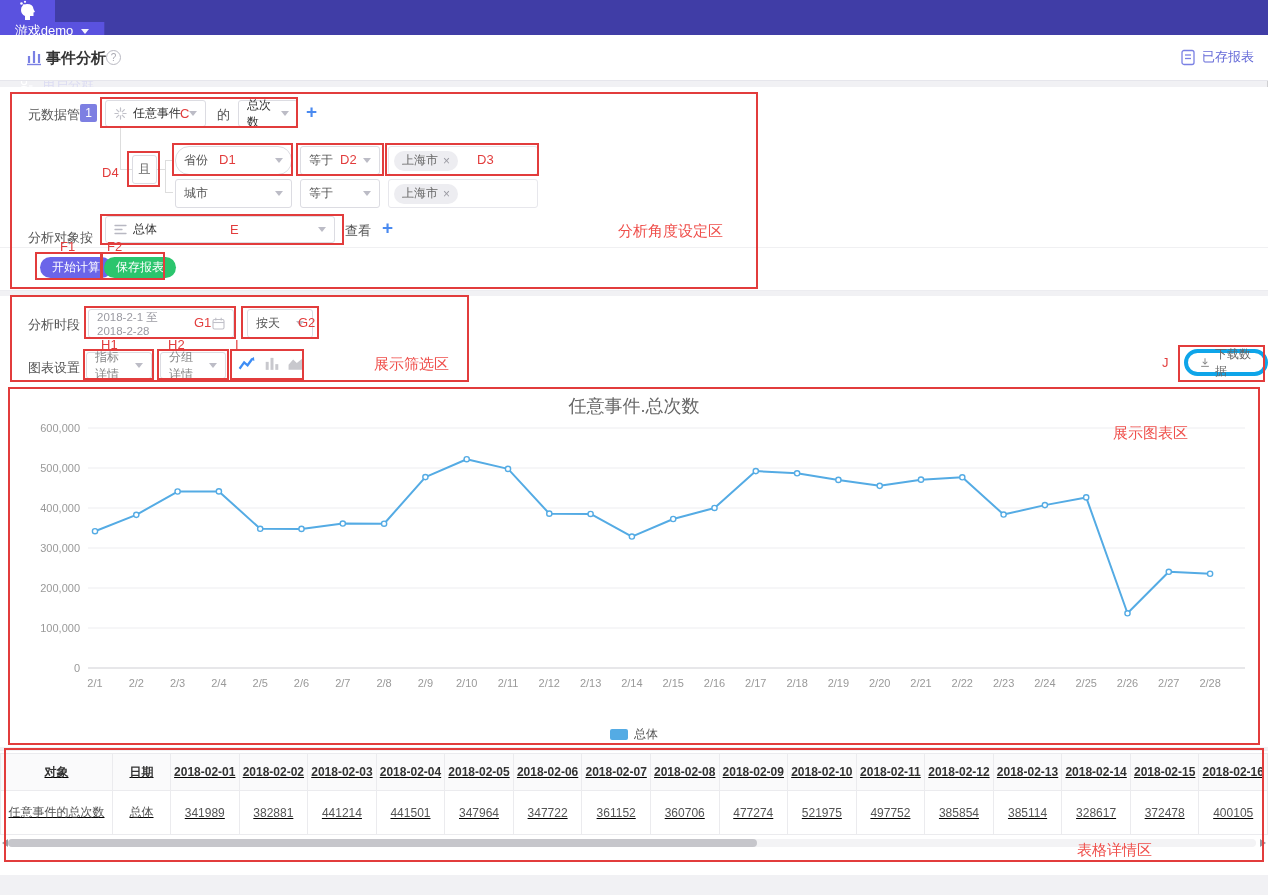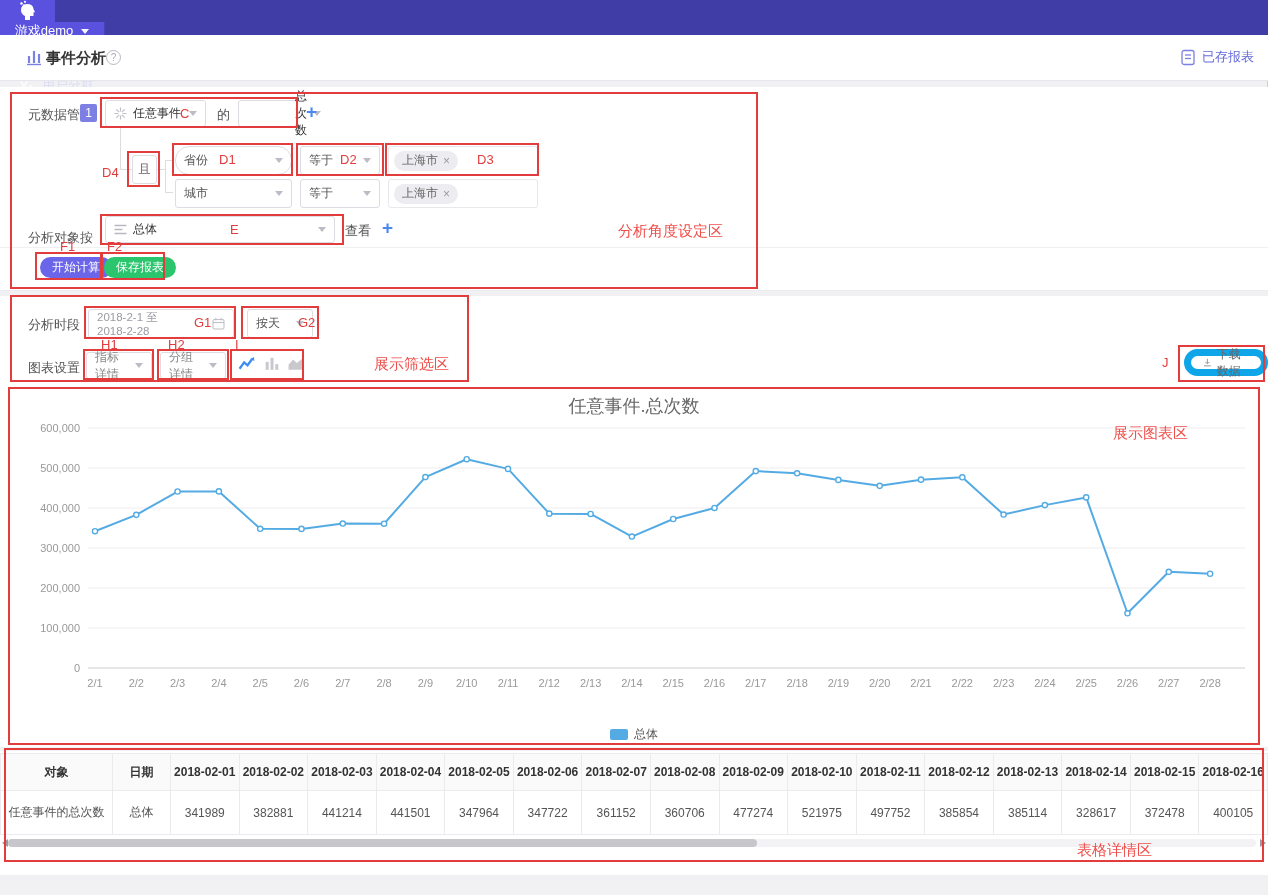--- a/index.html
+++ b/index.html
@@ -30,21 +30,21 @@
   .badge { position:absolute; width:17px; height:18px; background:#7d7fe2; border-radius:2px; color:#fff; font-size:12px; display:flex; align-items:center; justify-content:center; }
   .plus { position:absolute; color:#4a8af0; font-size:19px; font-weight:bold; cursor:pointer; line-height:1; }
   .conn { position:absolute; background:#ddd; }
   .rel-btn { position:absolute; width:25px; height:29px; border:1px solid #dcdce2; border-radius:3px; background:#fff; font-size:12px; color:#666; display:flex; align-items:center; justify-content:center; cursor:pointer; }
   .tagbox { position:absolute; border:1px solid #e7e7ec; border-radius:3px; background:#fff; display:flex; align-items:center; padding:0 5px; }
   .chip { background:#ededf1; border-radius:10px; height:20px; display:inline-flex; align-items:center; padding:0 8px; font-size:12px; color:#666; gap:5px; }
   .chip .x { color:#9a9aa2; cursor:pointer; font-size:12px; }
   .pill { position:absolute; border:none; border-radius:11px; color:#fff; font-size:12px; height:21px; padding:0 12px; cursor:pointer; font-family:inherit; }
   .divider { position:absolute; left:0; width:1268px; height:1px; background:#f0f0f2; }
   .icon-btn { cursor:pointer; display:inline-flex; align-items:center; }
-  .dl-btn { position:absolute; height:27px; border:7px solid #0ea5e9; border-radius:14px; background:#fff; display:flex; align-items:center; gap:5px; padding:0 12px; font-size:12px; color:#666; cursor:pointer; }
+  .dl-btn { position:absolute; height:27px; border:4px solid #0ea5e9; border-radius:14px; background:#fff; display:flex; align-items:center; gap:5px; padding:0 12px; font-size:12px; color:#666; cursor:pointer; }
 
   
   .chart-title { position:absolute; left:0; top:394px; width:1268px; text-align:center; font-size:18px; color:#666; }
   .legend { position:absolute; left:0; top:726px; width:1268px; display:flex; align-items:center; justify-content:center; gap:6px; cursor:pointer; }
   .legend-swatch { width:18px; height:11px; border-radius:2px; }
   .legend-label { font-size:12px; color:#555; }
 
   
   .tbl-wrap { position:absolute; left:0; top:753px; width:1268px; }
   table { width:1268px; table-layout:fixed; border-collapse:collapse; background:#fff; }
@@ -162,21 +162,21 @@
           <line x1="2.8" y1="2.8" x2="11.2" y2="11.2"></line>
             <line x1="11.2" y1="2.8" x2="2.8" y2="11.2"></line>
         </g>
           <circle cx="7" cy="7" r="2.2" fill="#fff"></circle>
       </svg>
       <span class="grow" style="color:#333;">任意事件</span>
       <span class="caret"></span>
     </div>
     <span class="lbl" style="left:217px;top:19px;">的</span>
     <div class="dd" style="left:238px;top:13px;width:60px;height:27px;">
-      <span class="grow" style="color:#333;margin-left:48px;">总次数</span>
+      <span class="grow" style="color:#333;">总次数</span>
       <span class="caret"></span>
     </div>
     <span class="plus" style="left:306px;top:15px;">+</span>
 
     <div class="conn" style="left:120px;top:40px;width:1px;height:43px;"></div>
     <div class="conn" style="left:120px;top:82px;width:12px;height:1px;"></div>
     <div class="conn" style="left:157px;top:82px;width:8px;height:1px;"></div>
     <div class="conn" style="left:165px;top:73px;width:1px;height:33px;"></div>
     <div class="conn" style="left:165px;top:73px;width:8px;height:1px;"></div>
     <div class="conn" style="left:165px;top:105px;width:8px;height:1px;"></div>
@@ -361,21 +361,21 @@
       <circle cx="1086.1999999999998" cy="82.4" r="2.6" fill="#fff" stroke="#54abe4" stroke-width="1.4"></circle>
       <circle cx="1127.5" cy="198.28" r="2.6" fill="#fff" stroke="#54abe4" stroke-width="1.4"></circle>
       <circle cx="1168.8" cy="156.8" r="2.6" fill="#fff" stroke="#54abe4" stroke-width="1.4"></circle>
       <circle cx="1210.1" cy="158.76" r="2.6" fill="#fff" stroke="#54abe4" stroke-width="1.4"></circle>
     </svg>
   <div class="legend">
     <span class="legend-swatch" id="legend-swatch" style="background: rgb(84, 171, 228);"></span>
     <span class="legend-label">总体</span>
   </div>
 
-  <div class="panel" style="top:751px;height:124px;">
+  <div class="panel" style="top:751px;height:124px;text-decoration:underline;">
     <div class="tbl-wrap" style="top:2px;position:relative;left:0;">
       <table>
         <colgroup id="tbl-cols">
             <col style="width: 112px;">
             <col style="width: 58px;">
             <col>
             <col>
             <col>
             <col>
             <col>

